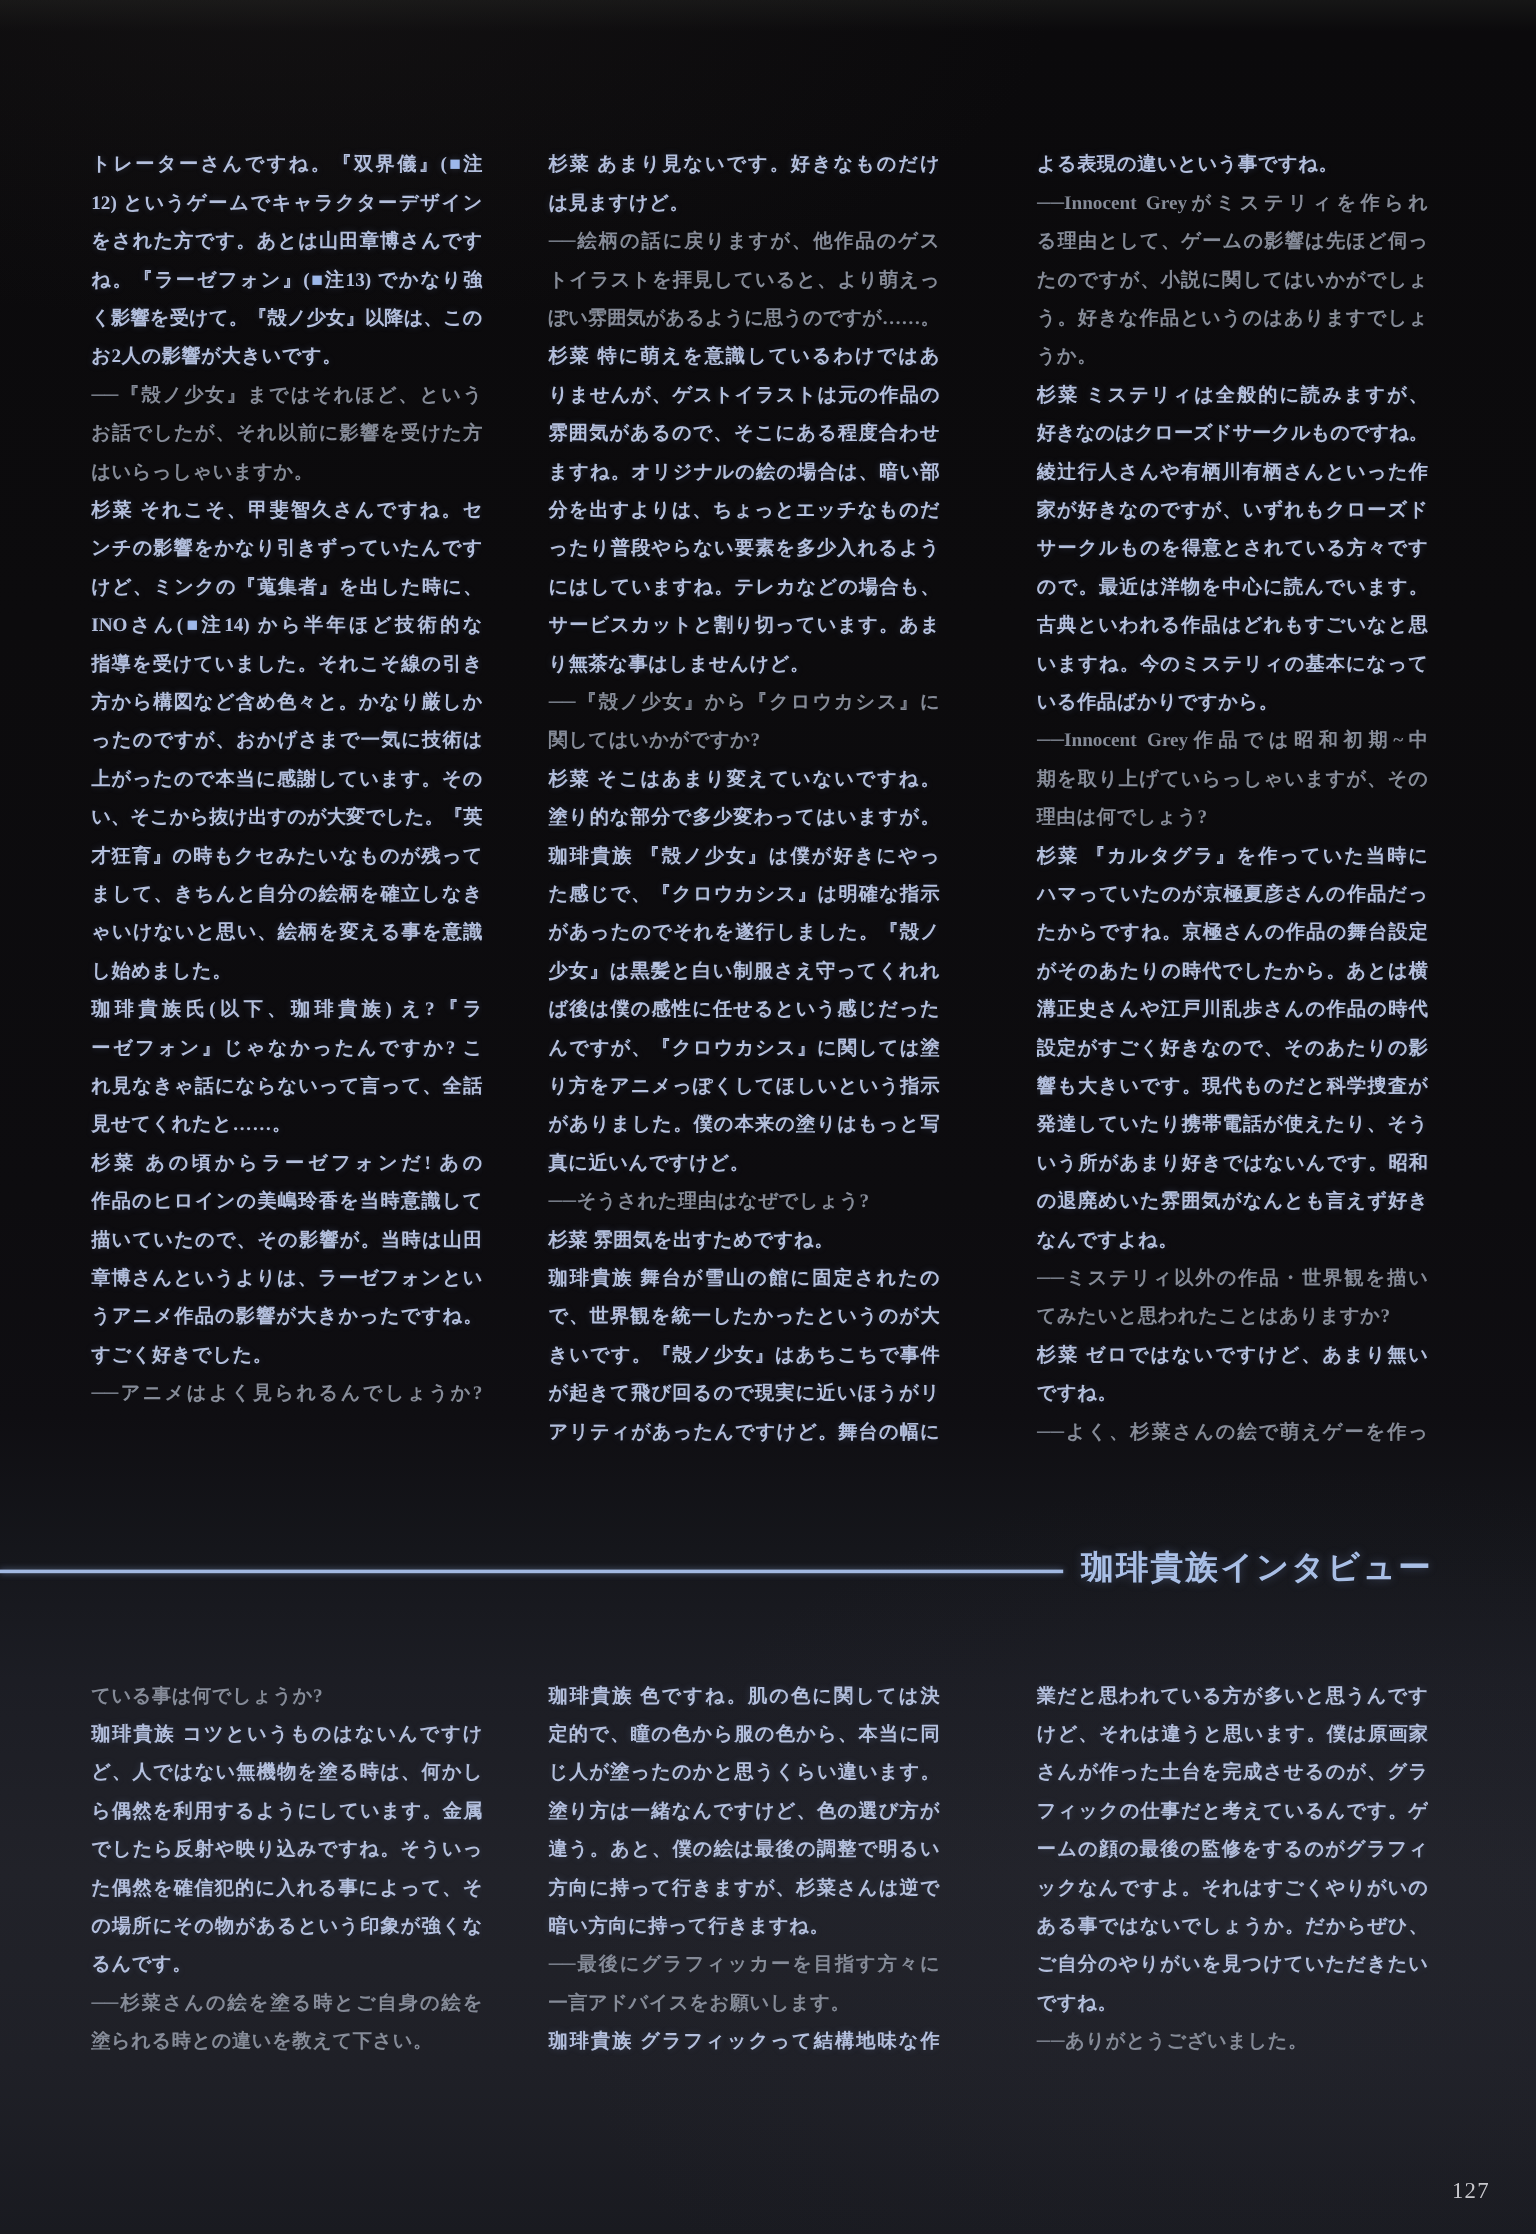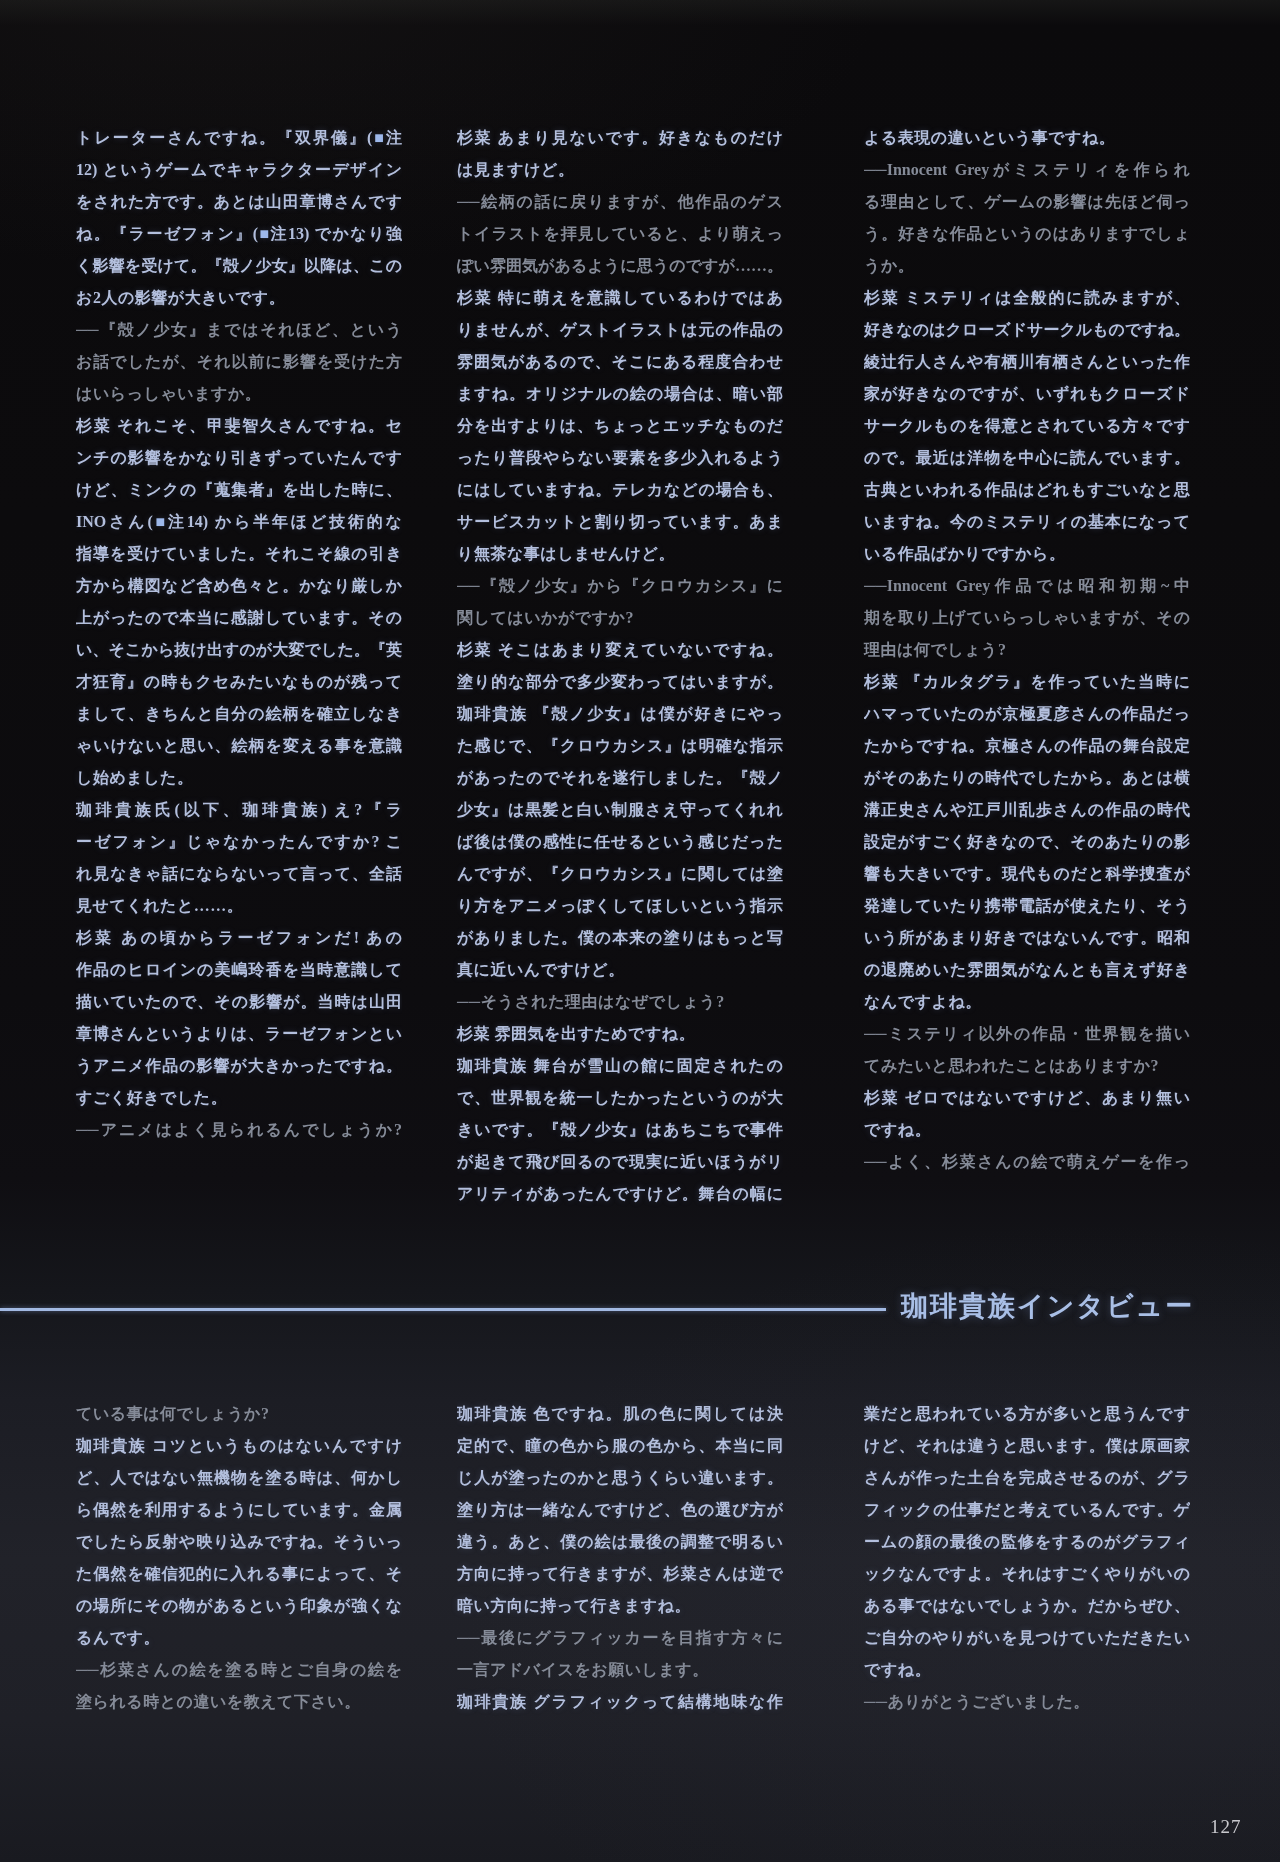--- a/index.html
+++ b/index.html
@@ -63,20 +63,21 @@
         <div class="line">お2人の影響が大きいです。</div>
         <div class="line interviewer fill">──『殻ノ少女』まではそれほど、という</div>
         <div class="line interviewer fill">お話でしたが、それ以前に影響を受けた方</div>
         <div class="line interviewer">はいらっしゃいますか。</div>
         <div class="line fill">杉菜 それこそ、甲斐智久さんですね。セ</div>
         <div class="line fill">ンチの影響をかなり引きずっていたんです</div>
         <div class="line fill">けど、ミンクの『蒐集者』を出した時に、</div>
         <div class="line fill">INOさん(<span class="sq">■</span>注14) から半年ほど技術的な</div>
         <div class="line fill">指導を受けていました。それこそ線の引き</div>
         <div class="line fill">方から構図など含め色々と。かなり厳しか</div>
+        <div class="line fill">ったのですが、おかげさまで一気に技術は</div>
         <div class="line fill">上がったので本当に感謝しています。その</div>
         <div class="line fill">い、そこから抜け出すのが大変でした。『英</div>
         <div class="line fill">才狂育』の時もクセみたいなものが残って</div>
         <div class="line fill">まして、きちんと自分の絵柄を確立しなき</div>
         <div class="line fill">ゃいけないと思い、絵柄を変える事を意識</div>
         <div class="line">し始めました。</div>
         <div class="line fill">珈琲貴族氏(以下、珈琲貴族) え?『ラ</div>
         <div class="line fill">ーゼフォン』じゃなかったんですか? こ</div>
         <div class="line fill">れ見なきゃ話にならないって言って、全話</div>
         <div class="line">見せてくれたと……。</div>
@@ -121,20 +122,21 @@
         <div class="line fill">珈琲貴族 舞台が雪山の館に固定されたの</div>
         <div class="line fill">で、世界観を統一したかったというのが大</div>
         <div class="line fill">きいです。『殻ノ少女』はあちこちで事件</div>
         <div class="line fill">が起きて飛び回るので現実に近いほうがリ</div>
         <div class="line fill">アリティがあったんですけど。舞台の幅に</div>
       </div>
     <div class="col c3">
         <div class="line">よる表現の違いという事ですね。</div>
         <div class="line interviewer fill">──Innocent Greyがミステリィを作られ</div>
         <div class="line interviewer fill">る理由として、ゲームの影響は先ほど伺っ</div>
+        <div class="line interviewer fill">たのですが、小説に関してはいかがでしょ</div>
         <div class="line interviewer fill">う。好きな作品というのはありますでしょ</div>
         <div class="line interviewer">うか。</div>
         <div class="line fill">杉菜 ミステリィは全般的に読みますが、</div>
         <div class="line fill">好きなのはクローズドサークルものですね。</div>
         <div class="line fill">綾辻行人さんや有栖川有栖さんといった作</div>
         <div class="line fill">家が好きなのですが、いずれもクローズド</div>
         <div class="line fill">サークルものを得意とされている方々です</div>
         <div class="line fill">ので。最近は洋物を中心に読んでいます。</div>
         <div class="line fill">古典といわれる作品はどれもすごいなと思</div>
         <div class="line fill">いますね。今のミステリィの基本になって</div>

